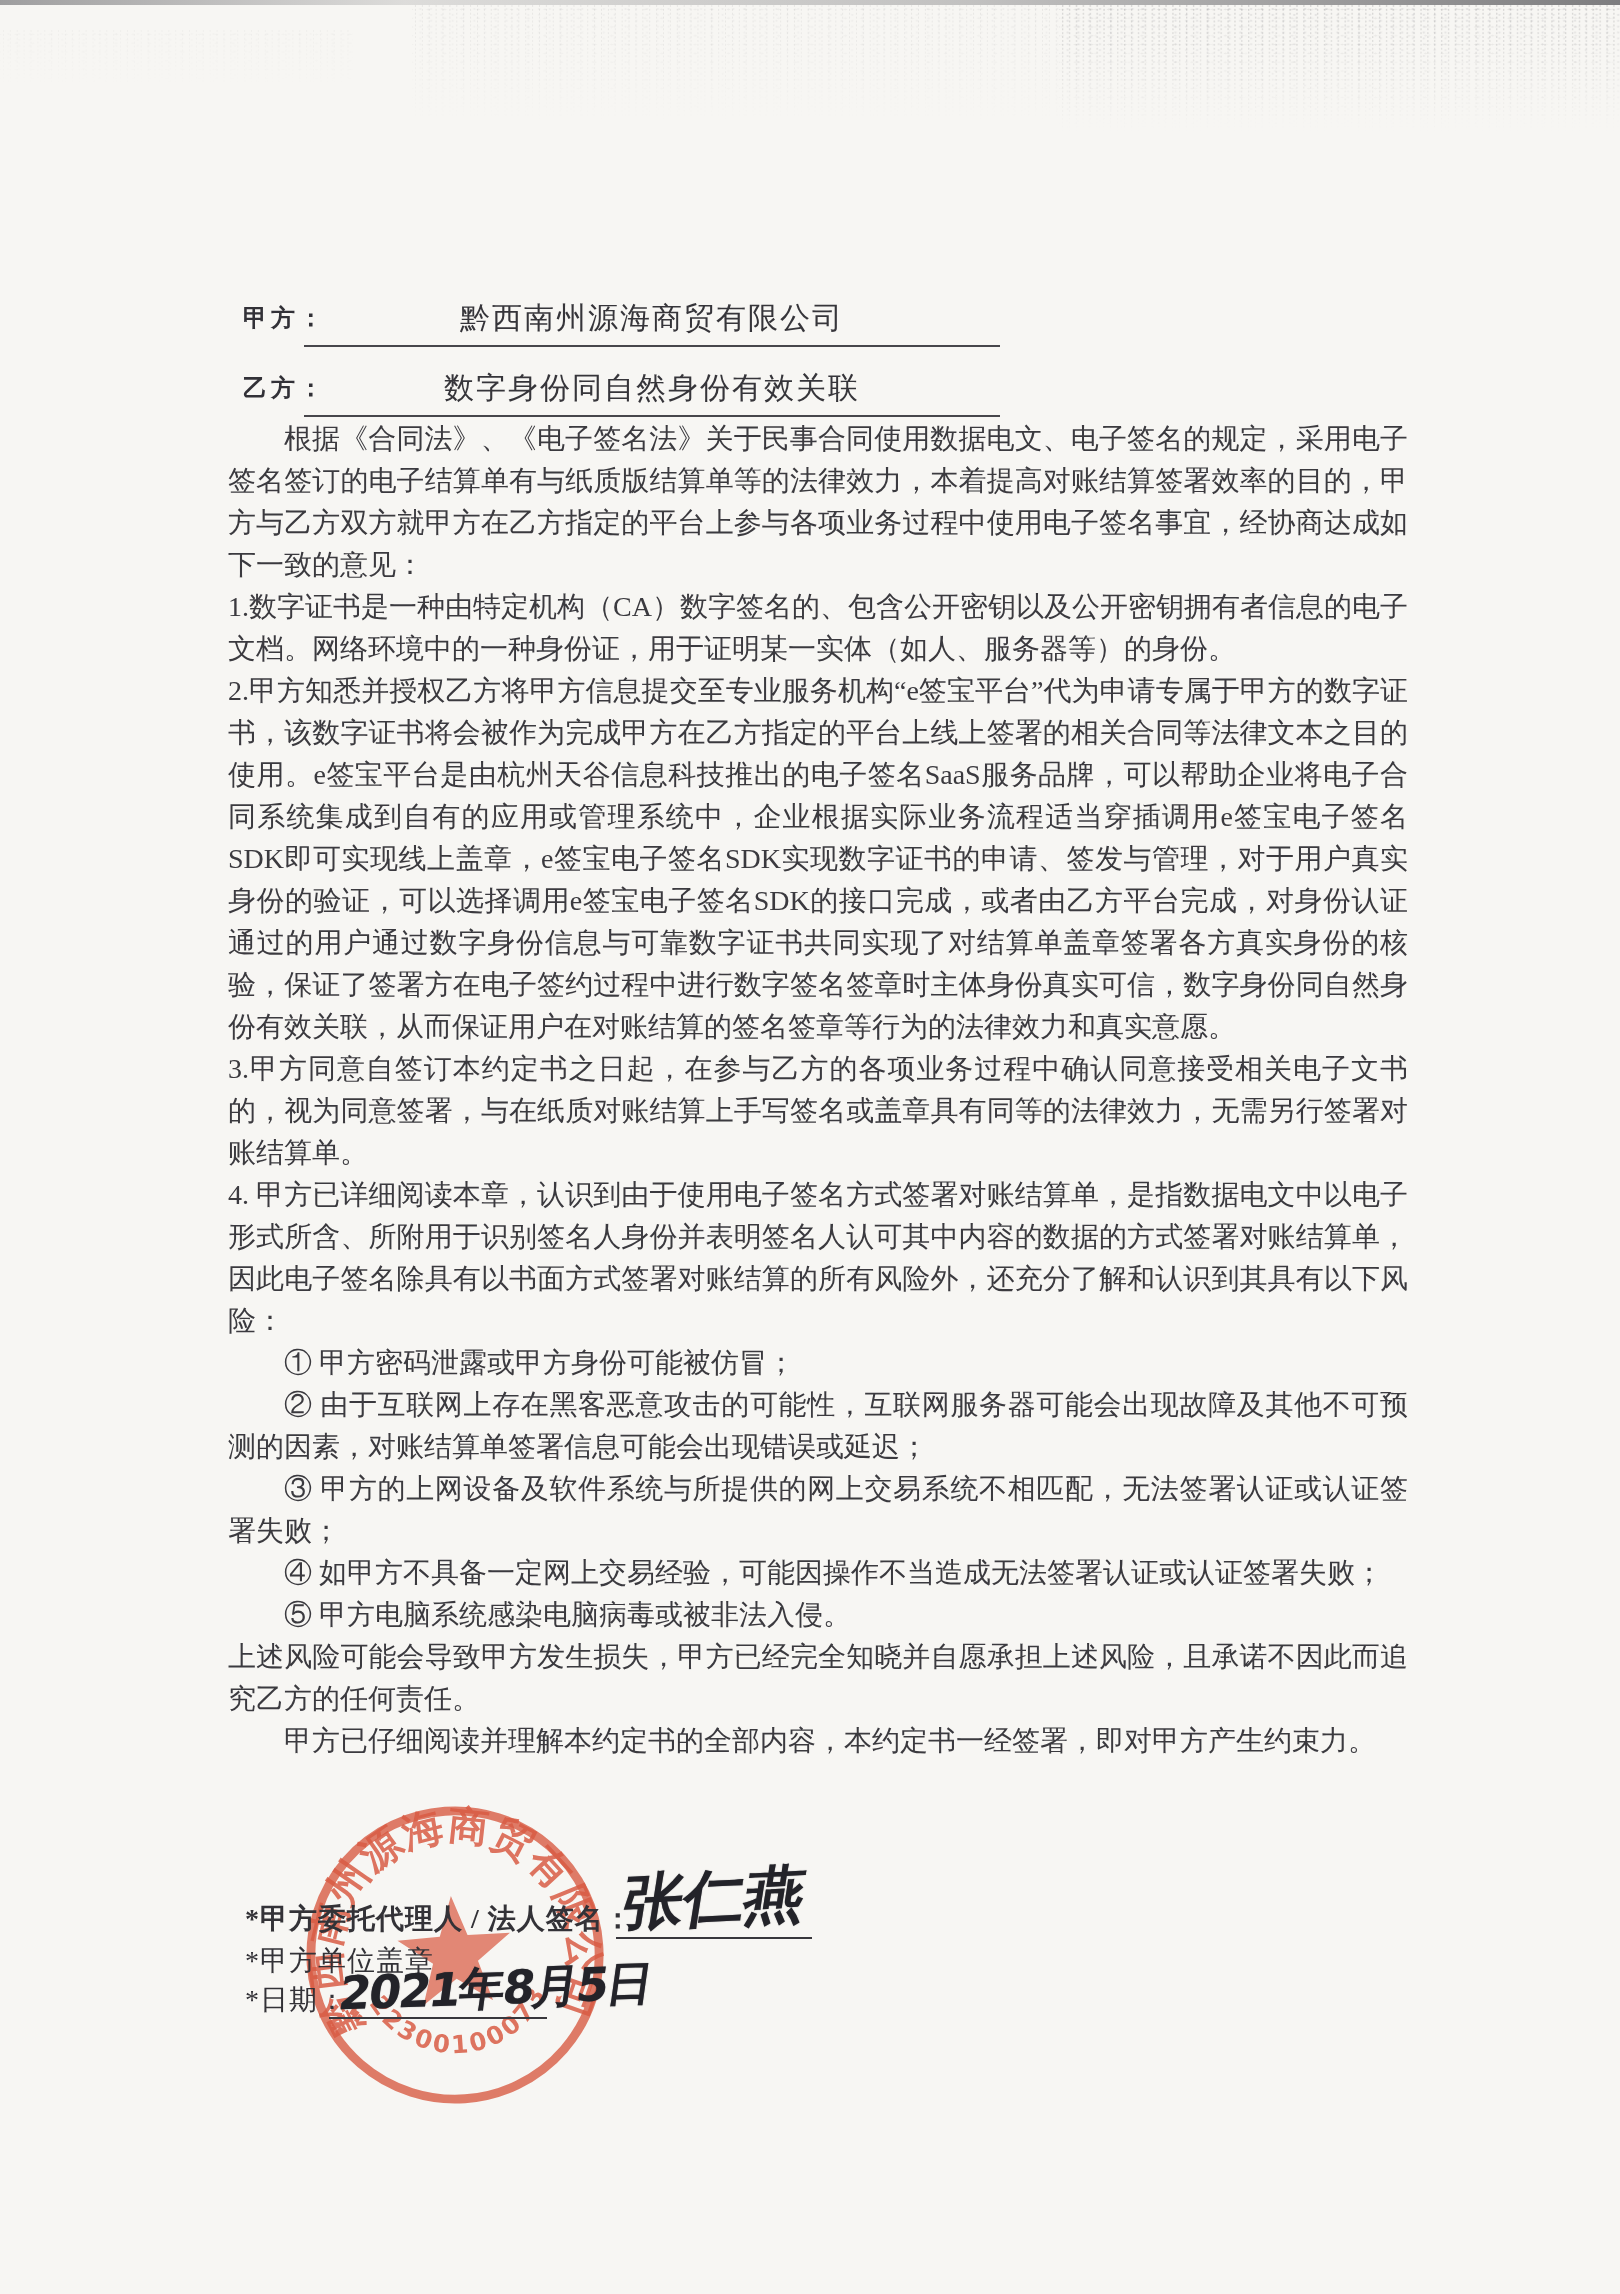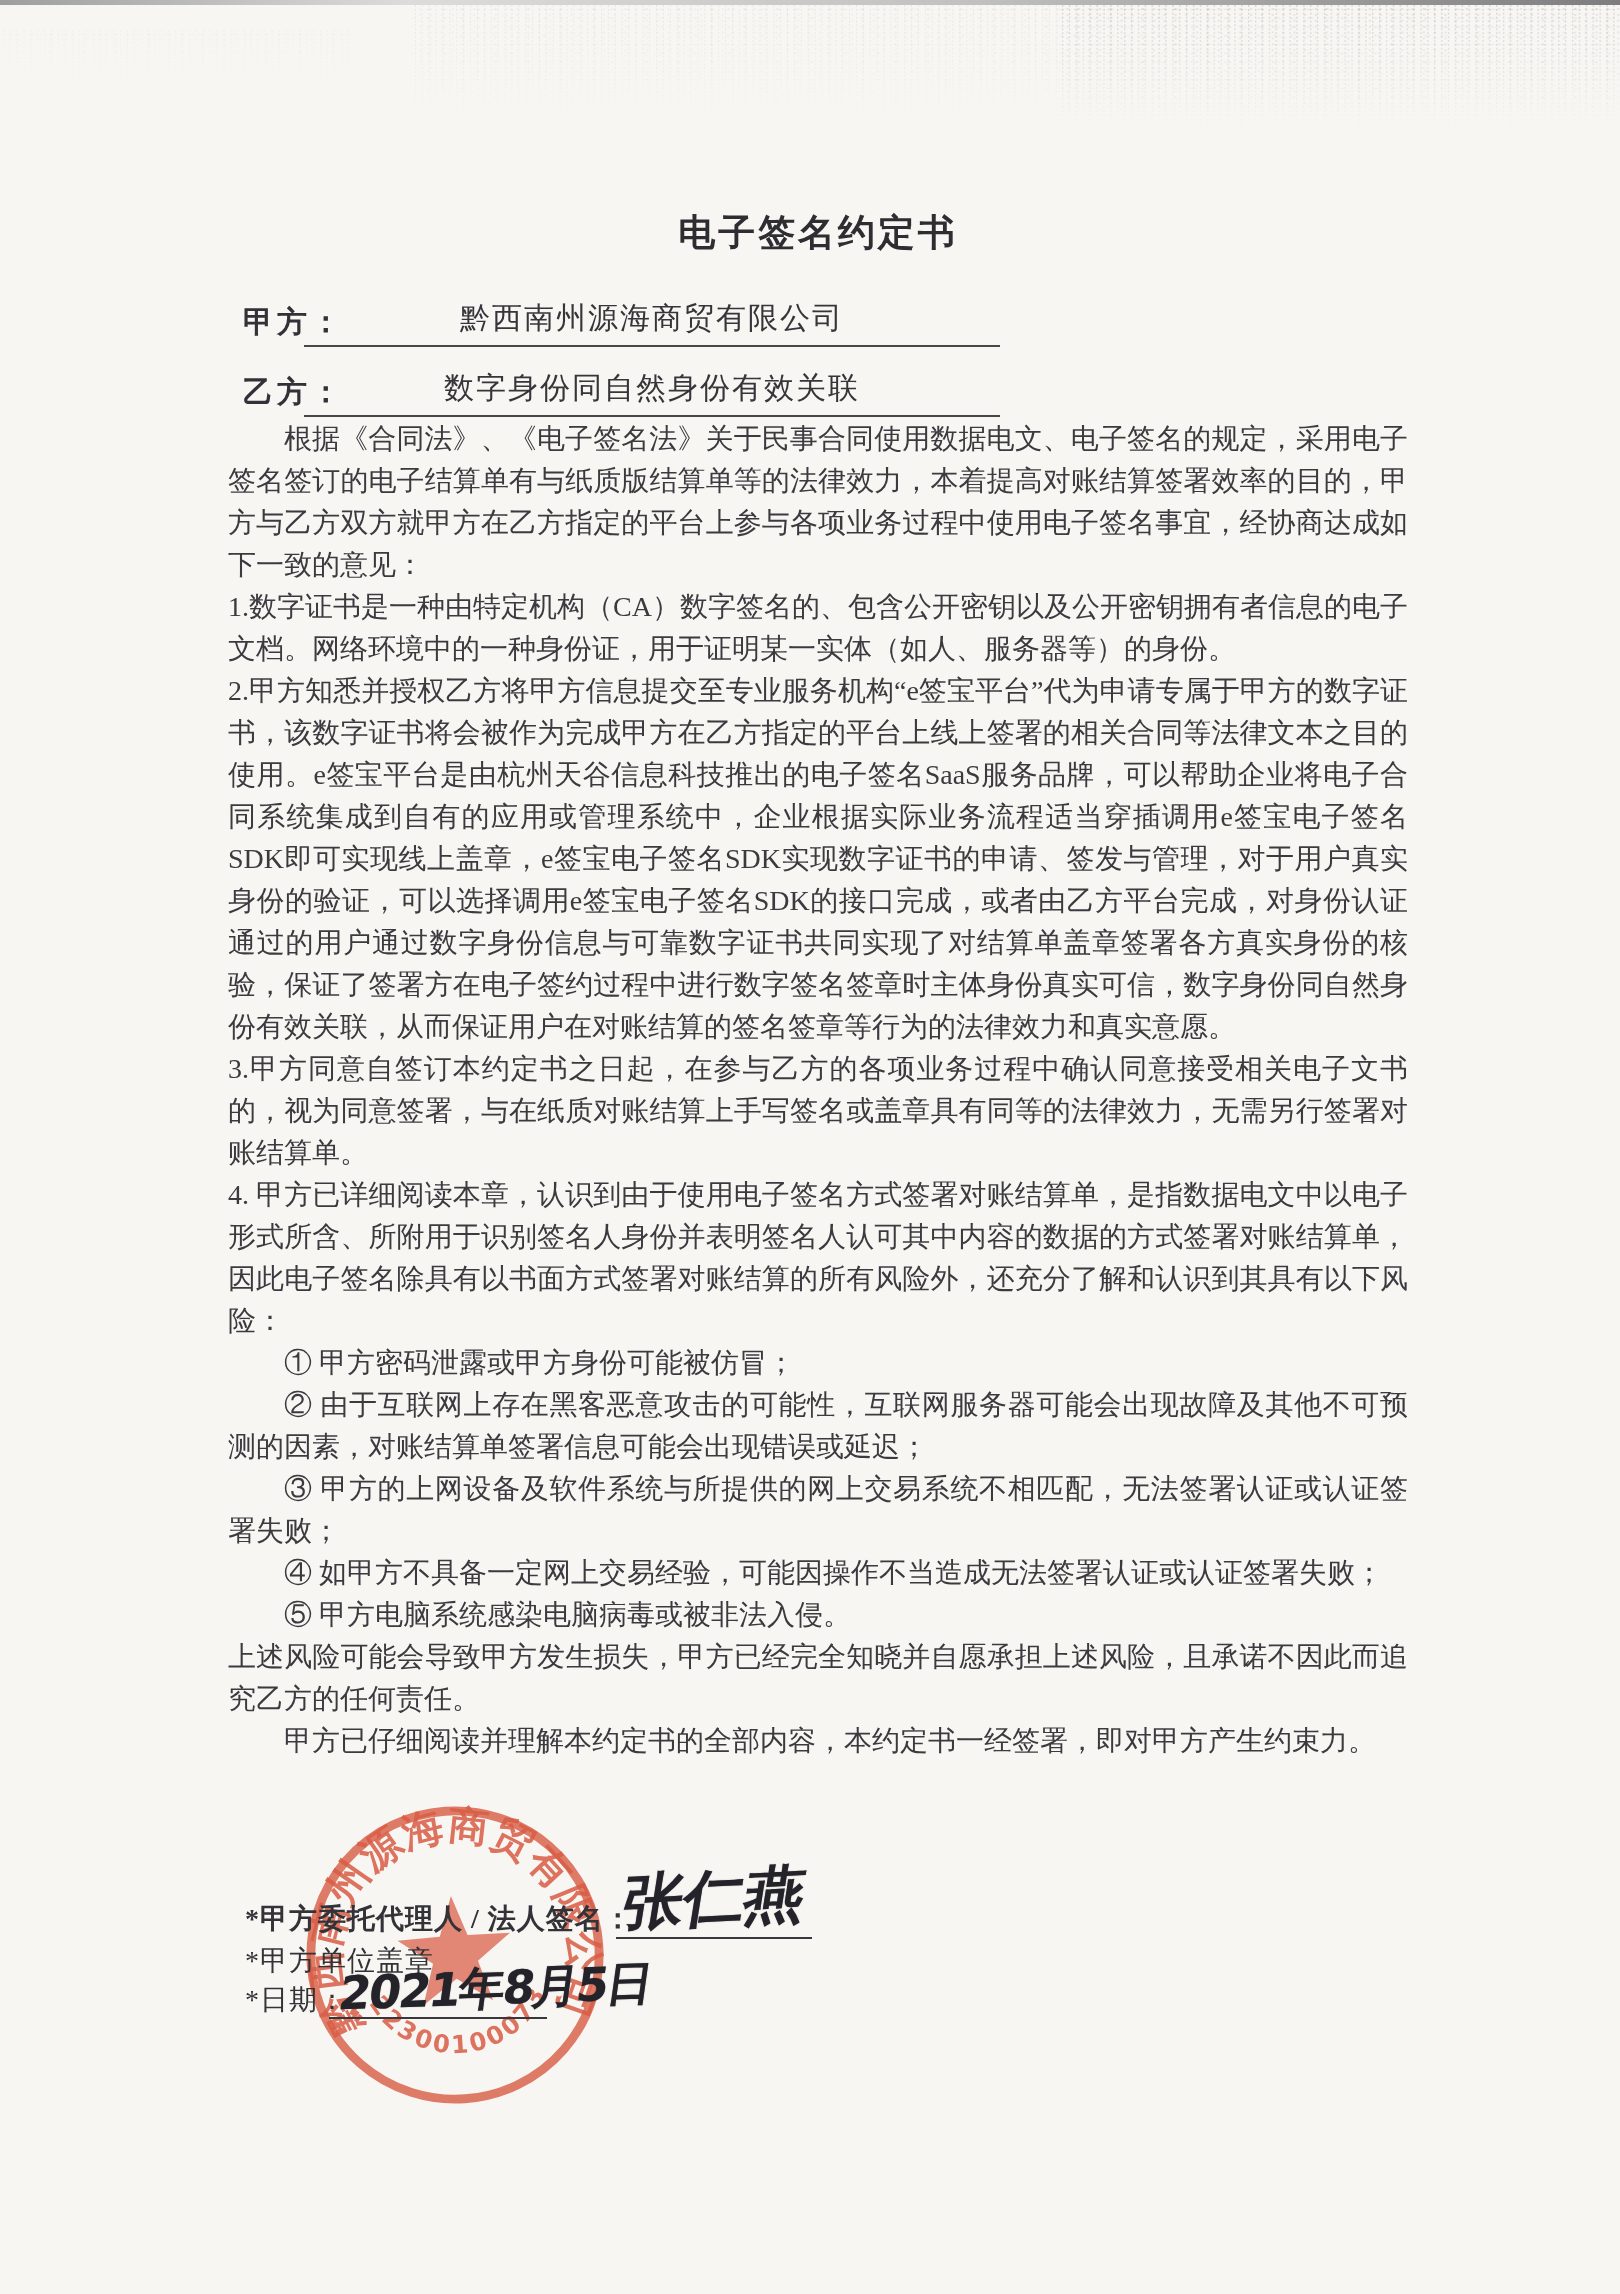--- a/index.html
+++ b/index.html
@@ -32,21 +32,21 @@
   .noise-left{top:29px;left:0;width:353px;height:59px;opacity:.25;}
 
   .doc-title{
     position:absolute;left:228px;top:208px;width:1180px;
     text-align:center;font-size:37px;font-weight:bold;letter-spacing:2.9px;
     color:#2e2d32;
   }
   .party-row{position:absolute;left:0;width:100%;}
   .party-label{
     position:absolute;left:243px;top:0;
-    font-size:30px;font-weight:bold;color:#323137;letter-spacing:3.9px;
+    font-size:24px;font-weight:bold;color:#323137;letter-spacing:3.9px;
   }
   .party-value{
     position:absolute;left:304px;top:-3.9px;width:696px;height:47px;
     text-align:center;font-size:30px;color:#36353a;letter-spacing:2px;
     border-bottom:2px solid #47464b;
   }
   .row-a{top:302px;} .row-b{top:372px;}
 
   .body-text{
     position:absolute;left:228px;top:418px;width:1180px;
@@ -87,21 +87,20 @@
 </head>
 <body>
 
 <div class="page">
 
   <div class="top-edge"></div>
   <div class="noise noise-strip"></div>
   <div class="noise noise-corner"></div>
   <div class="noise noise-left"></div>
 
-  <div class="doc-title">电子签名约定书</div>
 
   <div class="party-row row-a">
     <span class="party-label">甲方：</span>
     <span class="party-value">黔西南州源海商贸有限公司</span>
   </div>
   <div class="party-row row-b">
     <span class="party-label">乙方：</span>
     <span class="party-value">数字身份同自然身份有效关联</span>
   </div>
 

